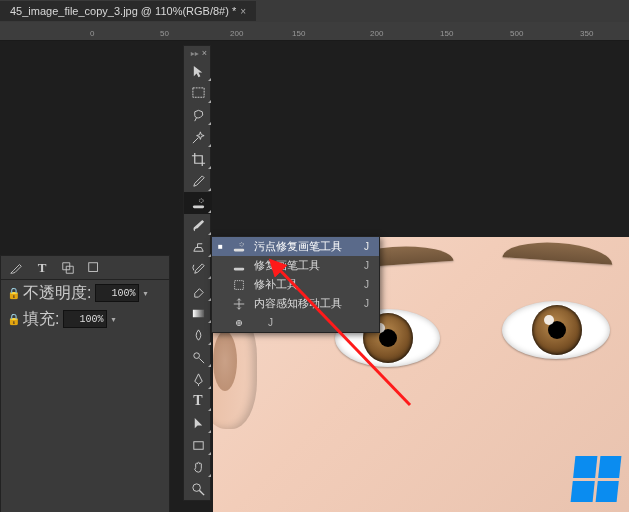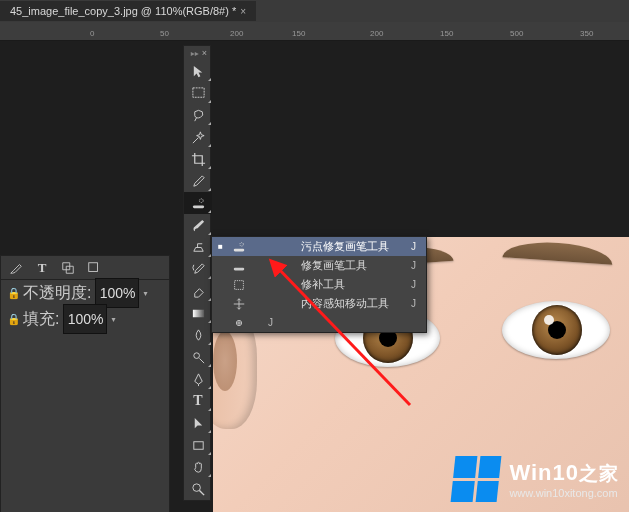--- a/index.html
+++ b/index.html
@@ -52,23 +52,24 @@
     border-bottom:1px solid #222;
   }
   .panel-header .icon { width:14px; height:14px; display:flex; align-items:center; justify-content:center; color:#ccc; }
   .panel-row {
     display:flex; align-items:center; height:26px;
     padding:0 6px; gap:4px;
   }
   .panel-row .lock { width:12px; color:#ccc; }
   .panel-row .label { flex:0 0 auto; color:#ccc; font-size:16px; }
   .panel-row .value-box {
-    background:#222; border:1px solid #111; width:44px; height:30px;
-    font-size:14px; color:#ddd; display:flex; align-items:center; justify-content:flex-end;
+    background:#222; border:1px solid #111; width:44px; height:18px;
+    font-size:10px; color:#ddd; display:flex; align-items:center; justify-content:flex-end;
     padding:0 3px;
+    font-family:Liberation Mono, monospace;
   }
   .panel-row .arrow { font-size:8px; color:#aaa; }
   
   .toolbox {
     position: absolute; left: 183px; top: 4px; width: 28px;
     background: #3c3c3c;
     border: 1px solid #222;
   }
   .toolbox-header {
     height: 14px; display:flex; justify-content:flex-end; align-items:center;
@@ -96,21 +97,21 @@
     box-shadow: 2px 2px 6px rgba(0,0,0,0.5);
   }
   .flyout-item {
     display:flex; align-items:center; height:19px;
     padding: 0 10px 0 6px; gap:8px;
     color:#ddd; font-size:11px;
   }
   .flyout-item.selected { background:#5a6a8a; color:#fff; }
   .flyout-item .dot { width:6px; font-size:8px; }
   .flyout-item .ico { width:14px; height:14px; display:flex; align-items:center; justify-content:center; }
-  .flyout-item .label { flex:1; white-space:nowrap;margin-left:47px; }
+  .flyout-item .label { flex:1; white-space:nowrap; }
   .flyout-item .key { font-size:10px; color:#bbb; margin-left:14px; }
   .flyout-item.selected .key { color:#eee; }
   
   .image-area {
     position:absolute; left:213px; top:196px; width:416px; height:306px;
     background: linear-gradient(135deg, #f5d8c8 0%, #f2cdb9 40%, #e8c2ae 100%);
     overflow:hidden;
   }
   .brow { position:absolute; width:120px; height:18px; border-radius:50% 50% 0 0 / 100% 100% 0 0;
           background: linear-gradient(#8a6a4a, #6d5238); box-shadow: 0 1px 2px rgba(0,0,0,0.25);}
@@ -423,21 +424,15 @@
     <line x1="150" y1="150" x2="15" y2="10" stroke="#ff1a1a" stroke-width="3" marker-end="url(#ah)"></line>
   </svg>
 
   <div class="watermark">
     <div class="winlogo">
       <div></div>
         <div></div>
         <div></div>
         <div></div>
     </div>
-    <div class="wm-text">
-      <div class="t1">
-        <span>Win10</span><span class="zh">之家</span>
-      </div>
-      <div class="t2">www.win10xitong.com</div>
-    </div>
   </div>
 
 </div>
 
 </body></html>

